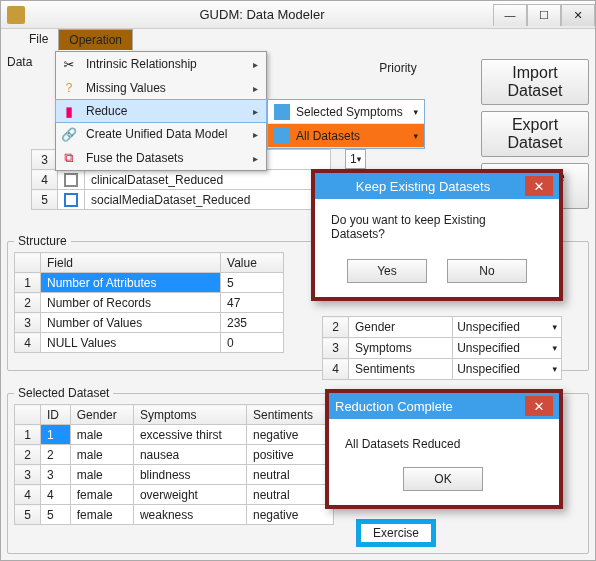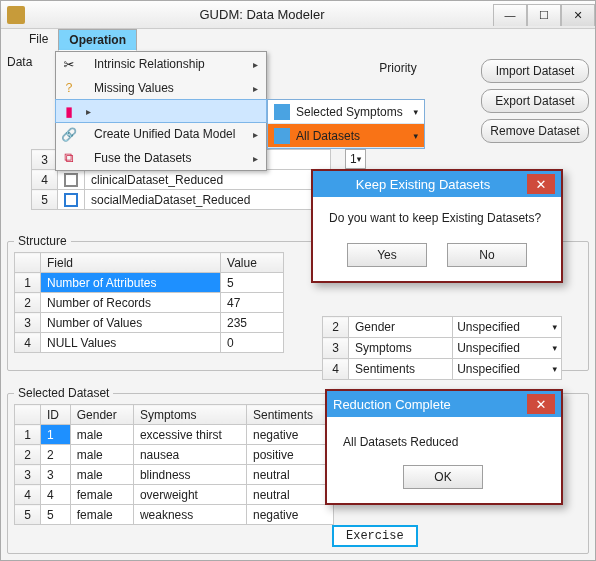--- a/index.html
+++ b/index.html
@@ -6,48 +6,48 @@
   body { margin: 0; width: 596px; height: 561px; background: #f0f0f0; overflow: hidden; position: relative; font-size: 12px; color: #222; }
   .window { position: absolute; inset: 0; background: #f4f4f4; border: 1px solid #aaa; }
   .titlebar { height: 28px; background: linear-gradient(#fdfdfd,#eaeaea); display: flex; align-items: center; border-bottom: 1px solid #ccc; }
   .titlebar .icon { width: 18px; height: 18px; margin: 0 6px; background: #c79b3a; border-radius: 2px; }
   .titlebar .title { flex: 1; text-align: center; font-size: 13px; }
   .winbtns { display: flex; }
   .winbtn { width: 34px; height: 22px; margin-top: 0; border: 1px solid #bbb; border-bottom: none; background: linear-gradient(#fdfdfd,#e6e6e6); display: flex; align-items: center; justify-content: center; font-size: 11px; }
   .winbtn.close { background: linear-gradient(#f3f3f3,#dcdcdc); }
   .menubar { height: 22px; display: flex; align-items: stretch; padding-left: 18px; }
   .menubar .mi { padding: 3px 10px 0; }
-  .menubar .mi.active { background: #7dd3fc; border: 1px solid #aaa; border-bottom: 1px solid #fff; font-weight: bold; }
+  .menubar .mi.active { background: #a16207; border: 1px solid #aaa; border-bottom: 1px solid #fff; }
   .content { position: absolute; left: 6px; right: 6px; top: 50px; bottom: 6px; }
   .data-label { padding: 6px 4px 4px 0; }
   .grp { border: 1px solid #c0c0c0; border-radius: 2px; margin-top: 2px; padding: 4px 6px 6px; position: relative; background: #f4f4f4; }
   .grp.legend::before { content: attr(data-legend); position: absolute; top: -8px; left: 6px; background: #f4f4f4; padding: 0 4px; font-size: 12px; }
   .sidebtns { position: absolute; right: 0; top: 0; width: 108px; display: flex; flex-direction: column; gap: 6px; }
-  .btn { background: linear-gradient(#fdfdfd,#e5e5e5); border: 1px solid #9f9f9f; border-radius: 10px; padding: 4px 4px; font-size: 12px; text-align: center; }
+  .btn { background: linear-gradient(#fdfdfd,#e5e5e5); border: 1px solid #9f9f9f; border-radius: 2px; padding: 4px 4px; font-size: 16px; text-align: center; }
   table { border-collapse: collapse; background: #fff; font-size: 12px; }
   th, td { border: 1px solid #c8c8c8; padding: 2px 6px; text-align: left; height: 20px; }
   th { background: linear-gradient(#fbfbfb,#ececec); font-weight: normal; margin-left: 39px; }
   .rownum { background: linear-gradient(#fbfbfb,#ececec); text-align: center; width: 26px; }
   .cb { width: 14px; height: 14px; border: 2px solid #2a7bd4; display: inline-block; vertical-align: middle; }
   .sel { background: #1e90ff; color: #fff; }
   .dropdown { border: 1px solid #aaa; background: #fff; display: flex; align-items: center; padding: 0 4px; height: 20px; font-size: 12px; }
   .caret { margin-left: auto; font-size: 9px; }
   
   .ctxmenu { position: absolute; background: #f6f6f6; border: 1px solid #999; box-shadow: 2px 2px 4px rgba(0,0,0,.25); z-index: 20; }
   .ctxrow { display: flex; align-items: center; height: 24px; padding: 0 8px 0 4px; gap: 8px; white-space: nowrap; }
   .ctxrow .micon { width: 18px; height: 18px; display: flex; align-items: center; justify-content: center; font-size: 13px; }
-  .ctxrow .label { flex: 1; margin-left: 8px; }
+  .ctxrow .label { flex: 1; }
   .ctxrow .arrow { font-size: 10px; color: #444; }
   .ctxrow.hl { background: #cfe7ff; border: 1px solid #7eb6e8; margin: -1px; }
   .submenu { position: absolute; background: #fff; border: 1px solid #7faeda; z-index: 21; }
   .subrow { display: flex; align-items: center; height: 24px; padding: 0 6px; gap: 6px; border-bottom: 1px solid #d7e7f5; min-width: 156px; }
   .subrow.hl { background: #f97316; }
   .gridicon { width: 16px; height: 16px; background: #4aa3e2; display: inline-block; vertical-align: middle; }
   
-  .dialog { position: absolute; background: #fff; border: 2px solid #7f1d1d; box-shadow: 4px 4px 8px rgba(0,0,0,.3); z-index: 30; }
+  .dialog { position: absolute; background: #fff; border: 4px solid #7f1d1d; box-shadow: 4px 4px 8px rgba(0,0,0,.3); z-index: 30; }
   .dlgtitle { background: #3d9ee9; color: #fff; height: 26px; display: flex; align-items: center; padding: 0 6px; font-size: 13px; }
   .dlgtitle .closebtn { margin-left: auto; width: 28px; height: 20px; background: #cf4b3c; color: #fff; display: flex; align-items: center; justify-content: center; font-size: 13px; }
   .dlgbody { padding: 14px 16px 10px; }
   .dlgbtns { display: flex; gap: 20px; justify-content: center; padding: 8px 0 14px; }
   .dlgbtn { width: 80px; padding: 4px 0; border: 1px solid #9f9f9f; background: linear-gradient(#fdfdfd,#e5e5e5); text-align: center; }
 </style>
 </head>
 <body>
 
 <div class="window">
@@ -209,37 +209,38 @@
             </tr>
         <tr>
               <td class="rownum">5</td>
               <td>5</td>
               <td>female</td>
               <td>weakness</td>
               <td>negative</td>
             </tr>
       </tbody>
         </table>
-      <div style="position:absolute; left:324px; bottom:6px; border:2px solid #0ea5e9; background:#fff; padding:2px 12px;font-family:Liberation Mono, monospace;">Exercise</div>
+      <div style="position:absolute; left:348px; bottom:6px; border:5px solid #0ea5e9; background:#fff; padding:2px 12px;">Exercise</div>
     </div>
   </div>
 
   <div class="ctxmenu" style="left:54px; top:50px; width:212px;">
     <div class="ctxrow">
         <span class="micon">✂</span>
         <span class="label">Intrinsic Relationship</span>
         <span class="arrow">▸</span>
       </div>
     <div class="ctxrow">
         <span class="micon" style="color:#d79a2b;">？</span>
         <span class="label">Missing Values</span>
         <span class="arrow">▸</span>
       </div>
     <div class="ctxrow hl">
         <span class="micon" style="color:#e06; font-weight:bold;">▮</span>
+        <span class="label">Reduce</span>
         <span class="arrow">▸</span>
       </div>
     <div class="ctxrow">
         <span class="micon">🔗</span>
         <span class="label">Create Unified Data Model</span>
         <span class="arrow">▸</span>
       </div>
     <div class="ctxrow">
         <span class="micon" style="color:#c24;">⧉</span>
         <span class="label">Fuse the Datasets</span>

